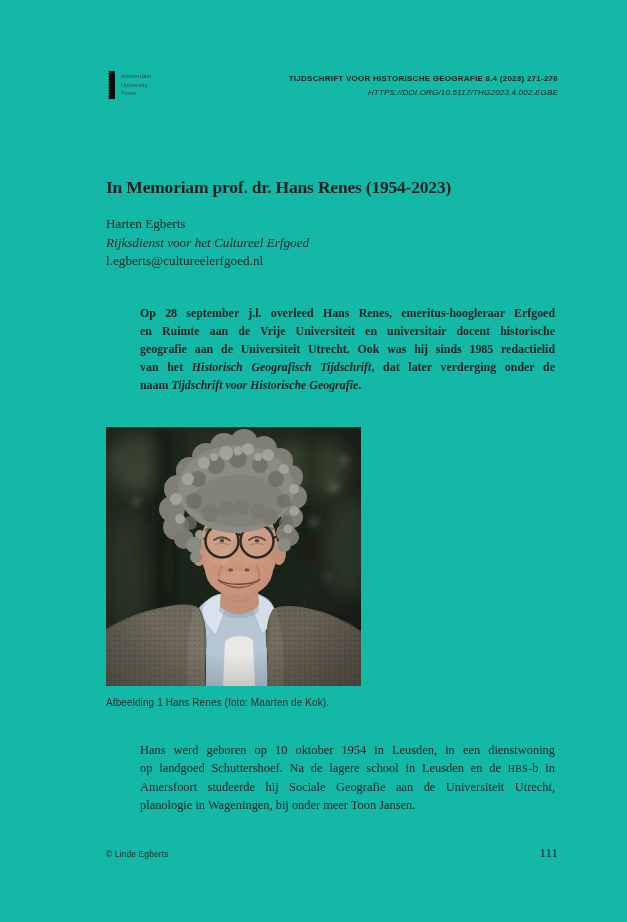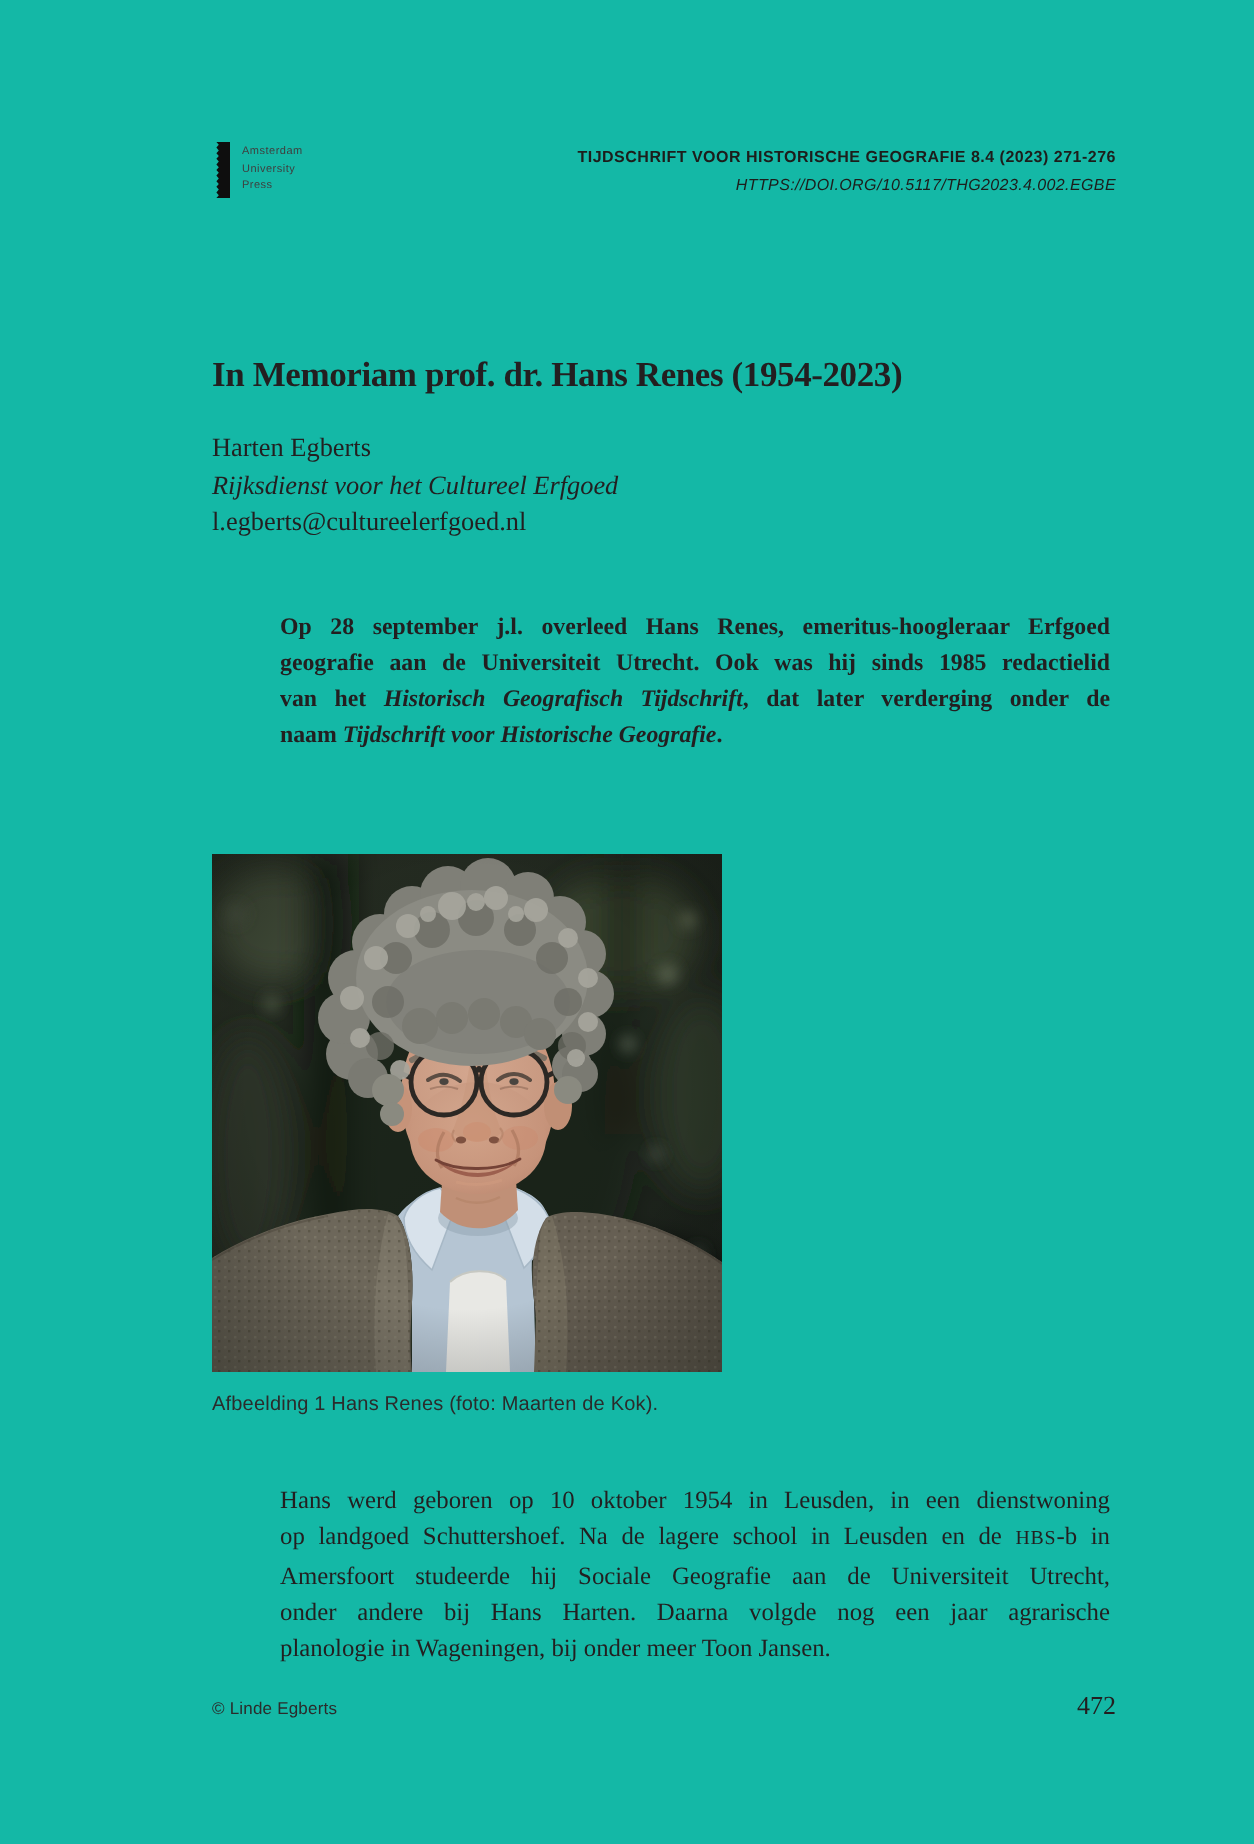--- a/index.html
+++ b/index.html
@@ -67,20 +67,21 @@
   <div class="abs" id="article-title">In Memoriam prof. dr. Hans Renes (1954-2023)</div>
 
   <div class="abs" id="author-block">
     <div id="author-name">Harten Egberts</div>
     <div id="author-affiliation">Rijksdienst voor het Cultureel Erfgoed</div>
     <div id="author-email">l.egberts@cultureelerfgoed.nl</div>
   </div>
 
   <div class="abs para" id="intro-para">
     <div class="jline"><span>Op 28 september j.l. overleed Hans Renes, emeritus-hoogleraar Erfgoed</span></div>
+    <div class="jline"><span>en Ruimte aan de Vrije Universiteit en universitair docent historische</span></div>
     <div class="jline"><span>geografie aan de Universiteit Utrecht. Ook was hij sinds 1985 redactielid</span></div>
     <div class="jline"><span>van het </span><span class="it">Historisch Geografisch Tijdschrift</span><span>, dat later verderging onder de</span></div>
     <div class="lastline"><span>naam </span><span class="it">Tijdschrift voor Historische Geografie</span><span>.</span></div>
   </div>
 
   <div class="abs" id="portrait-figure">
     <svg width="255" height="259" viewBox="0 0 255 259" role="img">
       <defs>
         <linearGradient id="bgG" x1="0" y1="0" x2="1" y2="1">
           <stop offset="0" stop-color="#262d22"></stop>
@@ -252,20 +253,19 @@
       <rect width="255" height="259" fill="url(#vig)"></rect>
     </svg>
   </div>
 
   <div class="abs sans" id="figure-caption">Afbeelding 1 Hans Renes (foto: Maarten de Kok).</div>
 
   <div class="abs para" id="body-para">
     <div class="jline"><span>Hans werd geboren op 10 oktober 1954 in Leusden, in een dienstwoning</span></div>
     <div class="jline"><span>op landgoed Schuttershoef. Na de lagere school in Leusden en de </span><span class="sc">HBS</span><span>-b in</span></div>
     <div class="jline"><span>Amersfoort studeerde hij Sociale Geografie aan de Universiteit Utrecht,</span></div>
-    <div class="jline"><span>onder andere bij Hans Harten. Daarna volgde nog een jaar agrarische</span></div>
     <div class="lastline"><span>planologie in Wageningen, bij onder meer Toon Jansen.</span></div>
   </div>
 
   <div class="abs sans" id="footer-copyright">© Linde Egberts</div>
-  <div class="abs" id="page-number">472</div>
+  <div class="abs" id="page-number">111</div>
 
 </div>
 
 </body></html>

